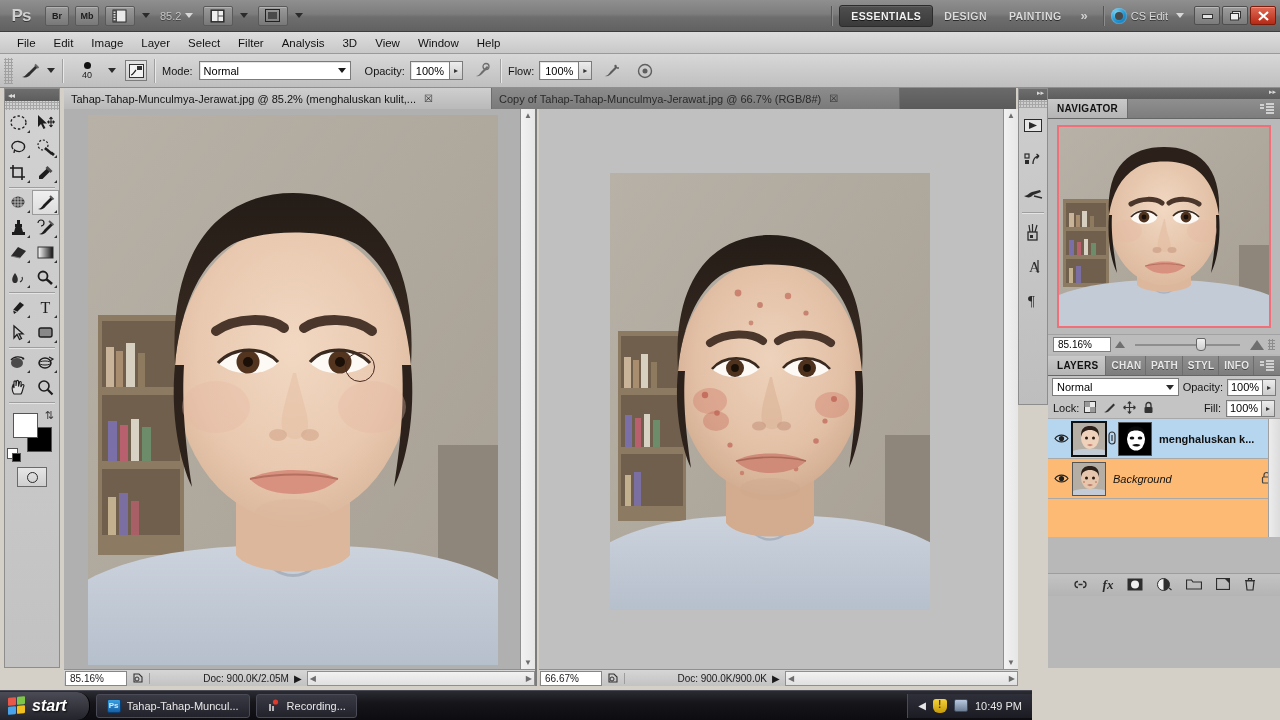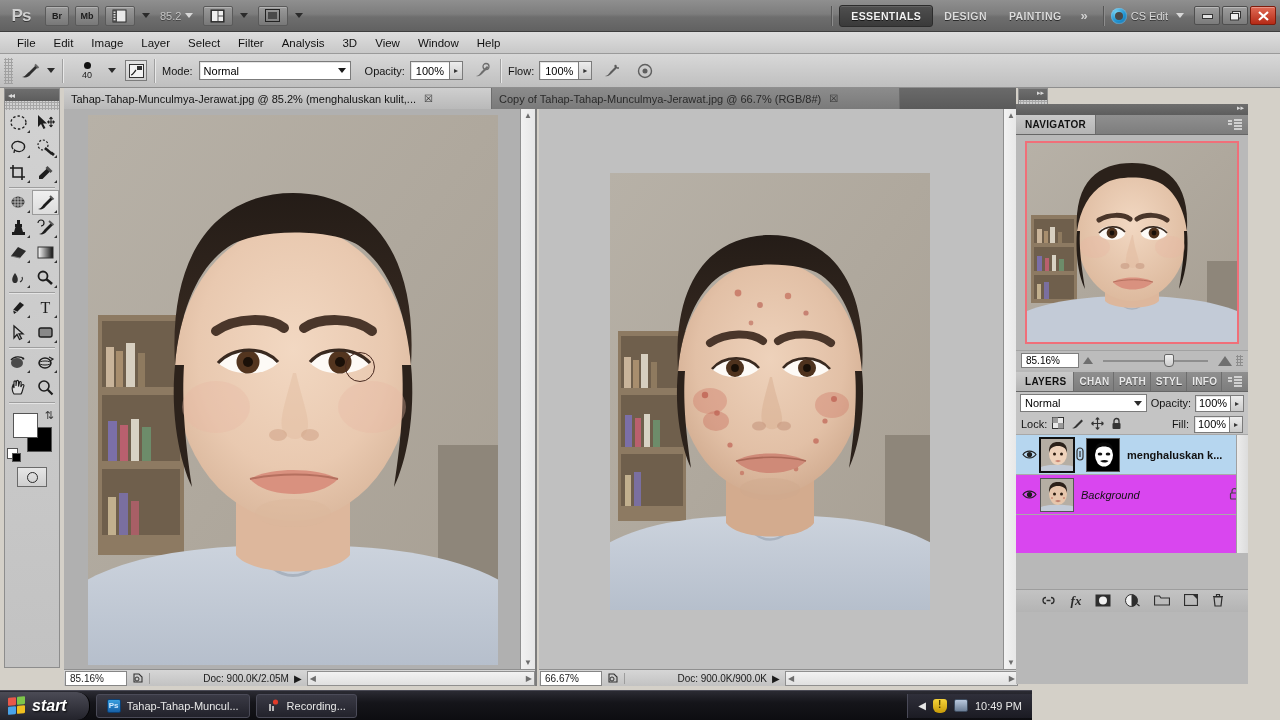--- a/index.html
+++ b/index.html
@@ -180,21 +180,21 @@
   .rail {
     position:absolute; left:1018px; top:88px; width:30px; height:317px;
     background: linear-gradient(180deg,#cecece,#bebebe); border:1px solid #8d8d8d;
   }
   .rail-head { height:11px; background:linear-gradient(180deg,#6e6e6e,#5d5d5d); text-align:right; padding-right:3px; color:#dadada; font-size:7px;}
   .rail-dots { height:8px; background-image: radial-gradient(#a7a7a7 1px, transparent 1.2px); background-size:3px 3px;}
   .rail-icon { height:34px; display:flex;align-items:center;justify-content:center; color:#222; }
   .rail-div { height:1px;background:#9e9e9e;box-shadow:0 1px 0 #e4e4e4;margin:2px 3px;}
 
   
-  .panels { position:absolute; left:1016px; top:88px; width:232px; height:580px; background:#b8b8b8;margin-top:16px; }
+  .panels { position:absolute; left:1048px; top:88px; width:232px; height:580px; background:#b8b8b8; }
   .panel-dockhead { height:11px; background:linear-gradient(180deg,#6e6e6e,#5d5d5d); text-align:right;padding-right:4px;color:#dadada;font-size:7px;}
   .ptabs {
     height:20px; background:linear-gradient(180deg,#8f8f8f,#7d7d7d);
     display:flex; align-items:stretch; border-bottom:1px solid #666;
   }
   .ptab {
     display:flex;align-items:center;padding:0 9px; font-size:10px; font-weight:bold; letter-spacing:.3px;
     color:#e8e8e8; text-shadow:0 1px 0 rgba(0,0,0,.5); border-right:1px solid #6d6d6d;
     overflow:hidden; white-space:nowrap;
   }
@@ -209,21 +209,21 @@
   .slider-track { flex:1; height:2px; background:#8e8e8e; position:relative; margin:0 6px; }
   .slider-thumb { position:absolute; left:58%; top:-6px; width:10px;height:13px;
      background:linear-gradient(180deg,#f0f0f0,#cdcdcd); border:1px solid #666; border-radius:2px 2px 4px 4px;}
   .tri-sm { width:0;height:0;border-left:5px solid transparent;border-right:5px solid transparent;border-bottom:7px solid #6f6f6f;}
   .tri-lg { width:0;height:0;border-left:7px solid transparent;border-right:7px solid transparent;border-bottom:10px solid #6f6f6f;}
 
   .lay-row1 { height:22px; display:flex;align-items:center;gap:4px;padding:0 4px; background:#c4c4c4; }
   .lay-mode { width:128px;height:18px;background:#fff;border:1px solid #7b7b7b;display:flex;align-items:center;padding:0 4px;font-size:11px;}
   .lay-row2 { height:21px; display:flex;align-items:center;gap:5px;padding:0 5px; background:#c4c4c4; border-bottom:1px solid #a8a8a8;}
   .lock-icons { display:flex; gap:7px; align-items:center; color:#222; }
-  .layer-list { background:#d946ef; }
+  .layer-list { background:#fdba74; }
   .layer-row { height:40px; display:flex; align-items:center; border-bottom:1px solid #a9a9a9; padding-left:2px; }
   .layer-row.selected { background:#b6d6ef; }
   .eye { width:22px; display:flex;align-items:center;justify-content:center; }
   .lthumb { width:34px;height:34px;border:1px solid #555; overflow:hidden; position:relative; background:#cfcfcf;}
   .lthumb.active-out { outline:2px solid #111; outline-offset:-1px; }
   .mask-thumb { width:34px;height:34px;border:1px solid #555; background:#000; position:relative; overflow:hidden;}
   .lname { font-size:11px; color:#111; margin-left:7px; white-space:nowrap; overflow:hidden; }
   .lname.italic { font-style:italic; }
   .lock-mini { margin-left:auto; margin-right:8px; color:#444; }
   .layer-scroll { position:absolute; right:0; top:0; width:12px; bottom:0; background:linear-gradient(90deg,#ececec,#dcdcdc); border-left:1px solid #a0a0a0;}

